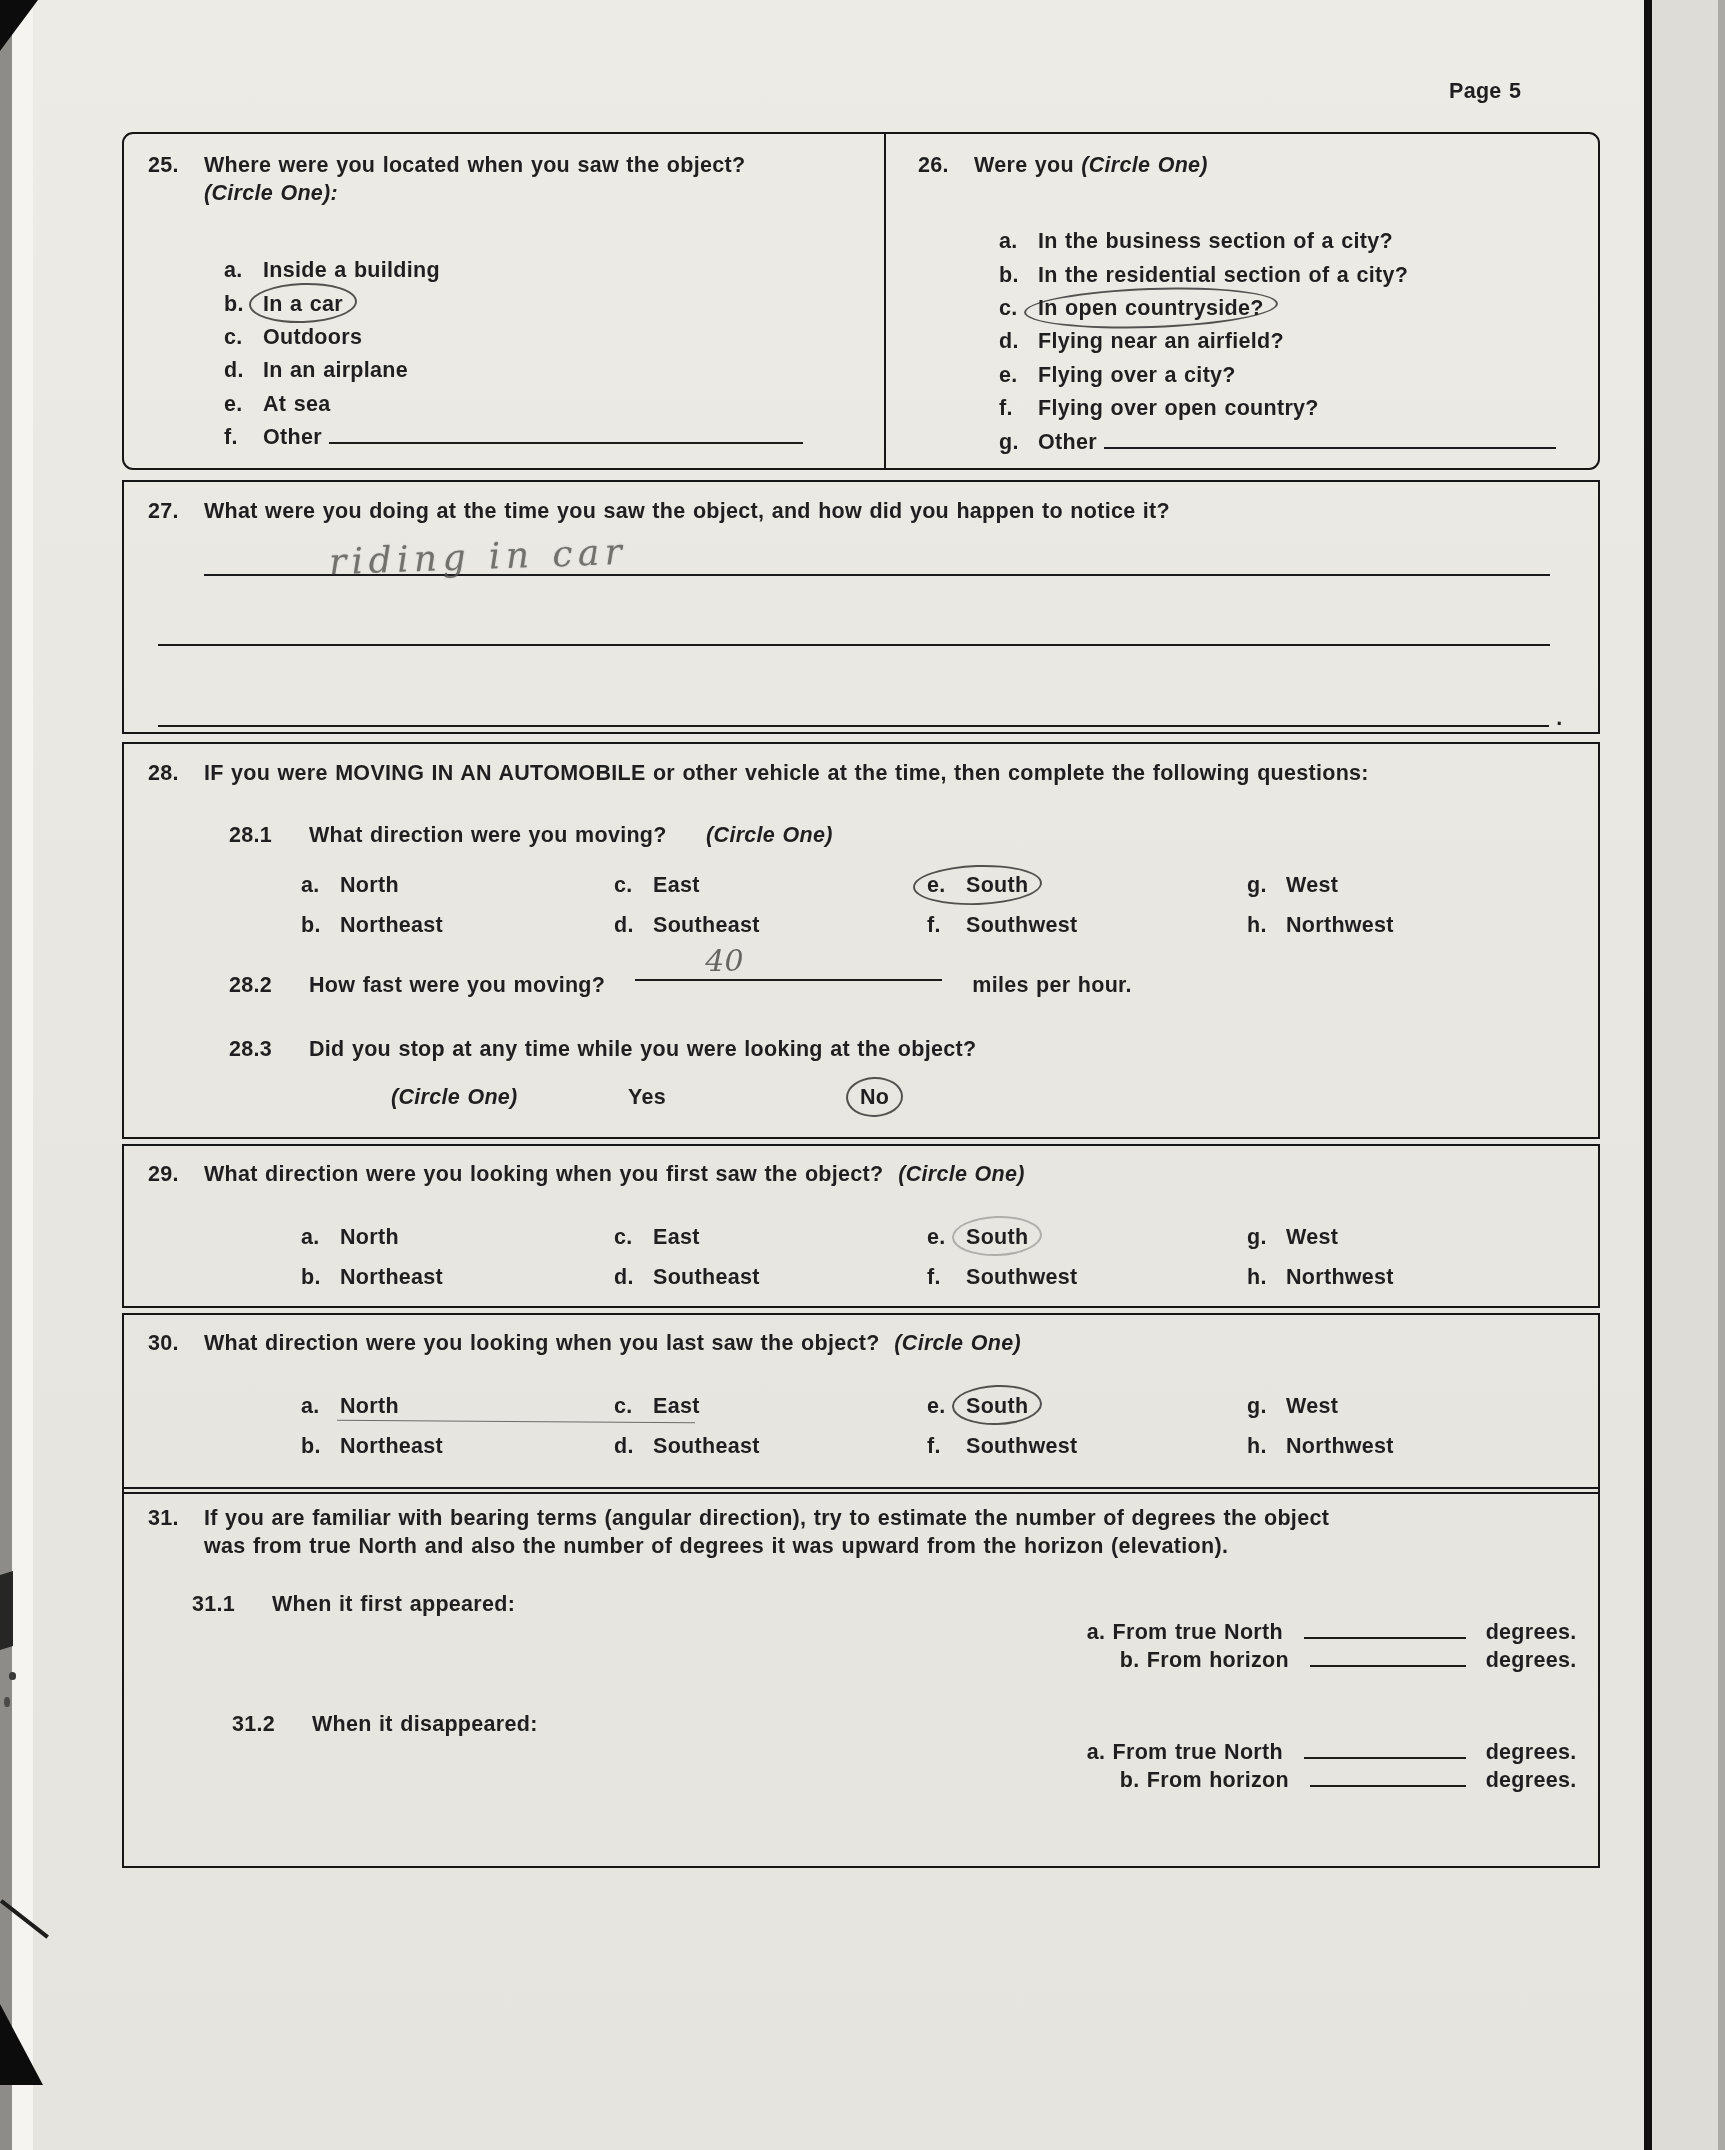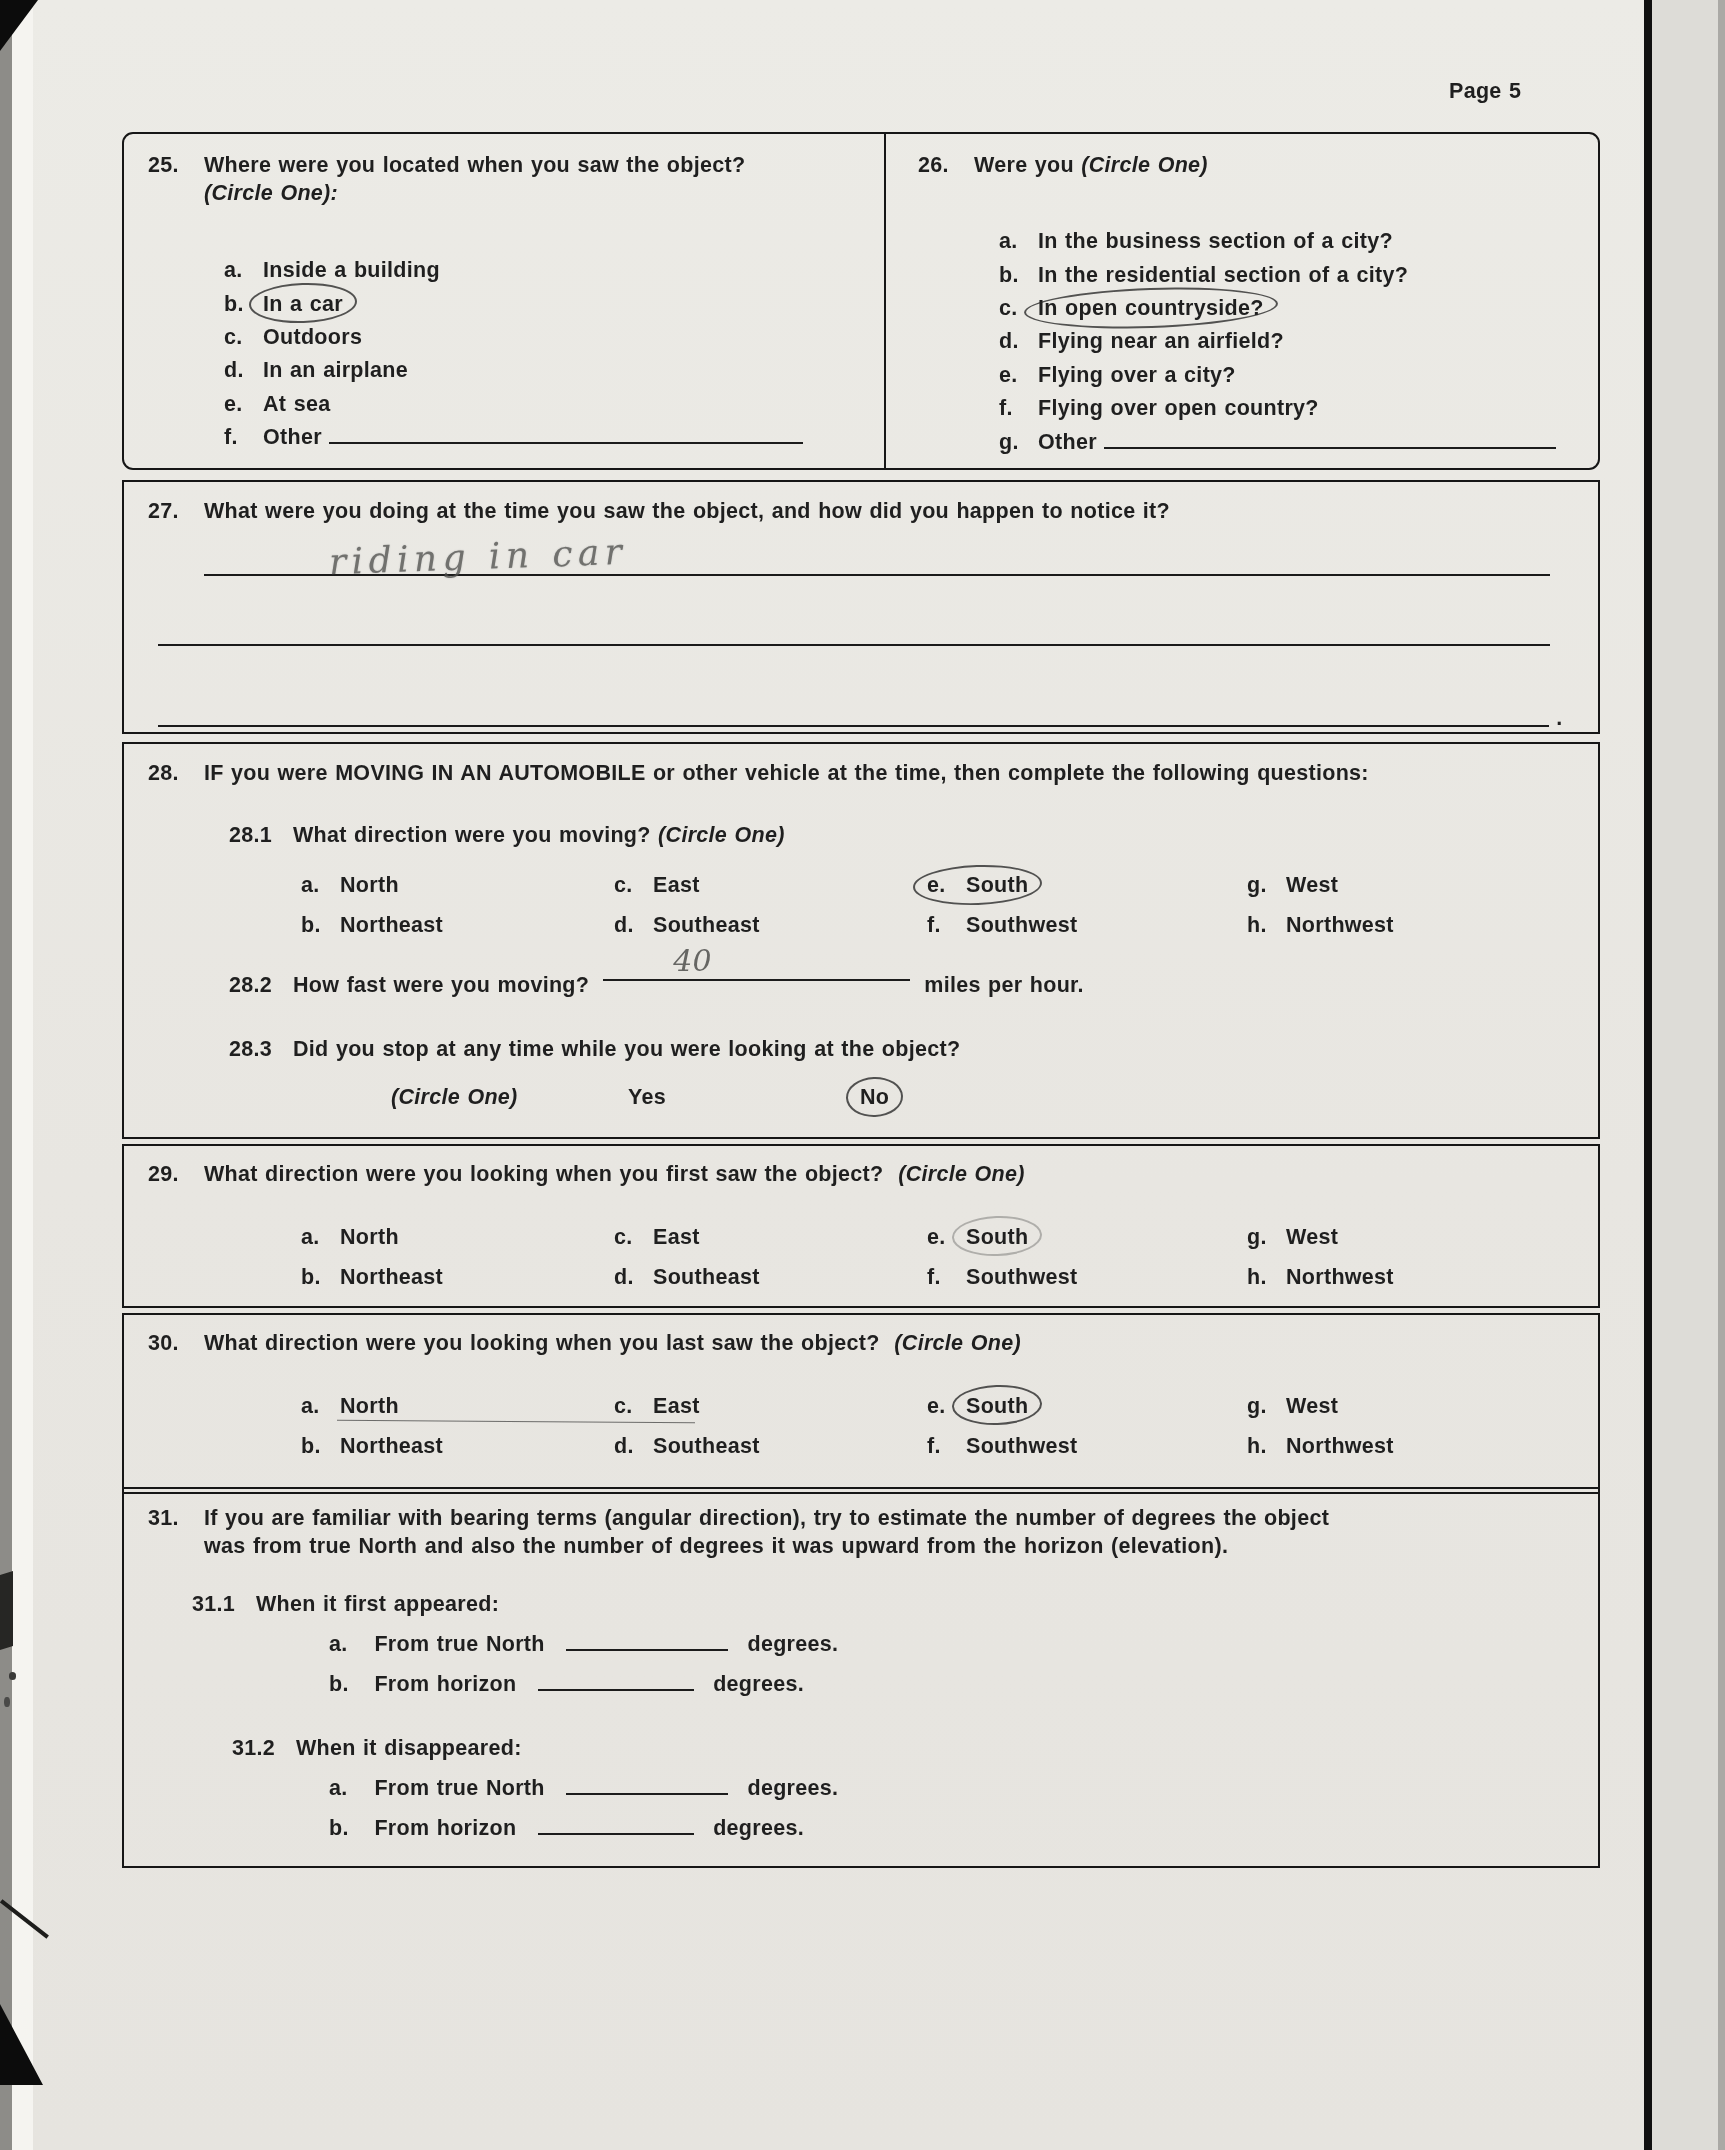--- a/index.html
+++ b/index.html
@@ -75,21 +75,21 @@
 
   
   .rule { border-bottom:2.2px solid #1a1a1a; height:0; }
   .rule1 { margin:48px 27px 0 56px; }
   .rule2 { margin:68px 27px 0 9.7px; }
   .rule3-row { display:flex; align-items:flex-end; margin:59px 14px 0 9.7px; }
   .rule3-row .rule { flex:1; margin-bottom:5.4px; }
   .period { margin-left:7.5px; }
 
   
-  .subq { display:flex; white-space:nowrap; }
+  .subq { display:flex; white-space:nowrap;gap:16px; }
   .subnum { flex:none; width:64px; }
   .sub281 { margin-top:34px; margin-left:81px; }
   .sub282 { margin-top:33px; margin-left:81px; }
   .sub283 { margin-top:36px; margin-left:81px; }
   .sub282 .blank { margin:0 14px; }
   .row283 { display:flex; margin-top:19.4px; margin-left:243px; white-space:nowrap; }
   .row283 .co  { width:237px; }
   .row283 .yes { width:232px; }
 
   
@@ -104,21 +104,21 @@
   .underline-after { position:relative; }
   .underline-after::after {
     content:""; position:absolute; left:36px; right:-81px; bottom:-2.2px;
     border-bottom:1.6px solid rgba(55,55,55,.7); transform:rotate(.4deg);
   }
 
   
   .q31-text { width:1174px; }
   .sub311 { margin-top:30px; margin-left:44px; }
   .sub312 { margin-top:36px; margin-left:84px; }
-  .deg-row { margin-left:181px; margin-top:12px; white-space:nowrap; }
+  .deg-row { margin-left:181px; white-space:nowrap;text-align:right; }
   .deg-row .letter { width:38px; }
   .deg-row .blank { margin:0 12px 0 14px; }
 </style>
 </head>
 <body>
 
 <div class="scan">
 
   <div class="edge-dark"></div>
   <div class="edge-white"></div>

